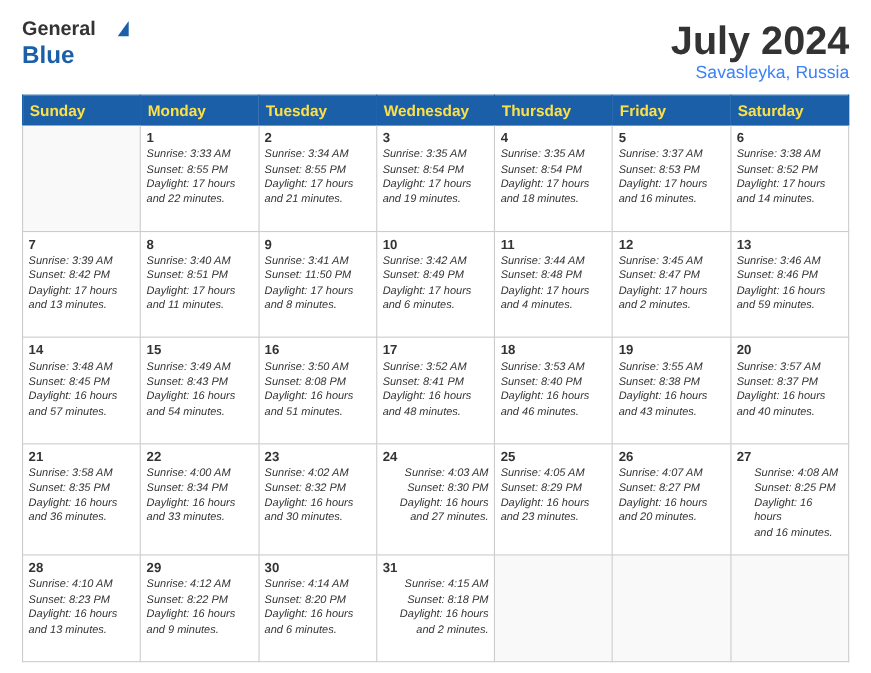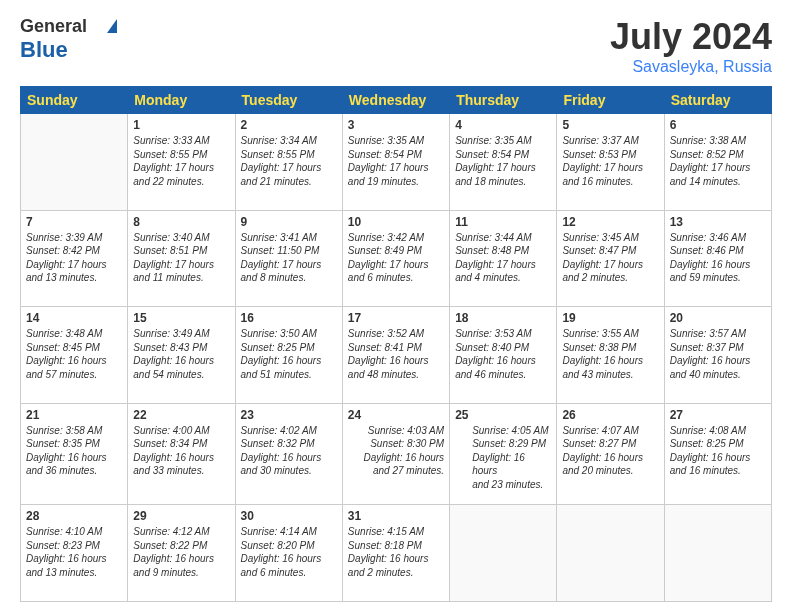--- a/index.html
+++ b/index.html
@@ -243,21 +243,21 @@
           <td>
             <span class="day-number">15</span>
             <div class="day-info" style="white-space: pre-line;">Sunrise: 3:49 AM
 Sunset: 8:43 PM
 Daylight: 16 hours
 and 54 minutes.</div>
           </td>
           <td>
             <span class="day-number">16</span>
             <div class="day-info" style="white-space: pre-line;">Sunrise: 3:50 AM
-Sunset: 8:25 PM
+Sunset: 8:08 PM
 Daylight: 16 hours
 and 51 minutes.</div>
           </td>
           <td>
             <span class="day-number">17</span>
             <div class="day-info" style="white-space: pre-line;">Sunrise: 3:52 AM
 Sunset: 8:41 PM
 Daylight: 16 hours
 and 48 minutes.</div>
           </td>
@@ -307,35 +307,35 @@
           </td>
           <td>
             <span class="day-number">24</span>
             <div class="day-info" style="white-space: pre-line; text-align: right;">Sunrise: 4:03 AM
 Sunset: 8:30 PM
 Daylight: 16 hours
 and 27 minutes.</div>
           </td>
           <td>
             <span class="day-number">25</span>
-            <div class="day-info" style="white-space: pre-line; margin-left: 17px;">Sunrise: 4:05 AM
+            <div class="day-info" style="white-space: pre-line;">Sunrise: 4:05 AM
 Sunset: 8:29 PM
 Daylight: 16 hours
 and 23 minutes.</div>
           </td>
           <td>
             <span class="day-number">26</span>
             <div class="day-info" style="white-space: pre-line;">Sunrise: 4:07 AM
 Sunset: 8:27 PM
 Daylight: 16 hours
 and 20 minutes.</div>
           </td>
           <td>
             <span class="day-number">27</span>
-            <div class="day-info" style="white-space: pre-line;">Sunrise: 4:08 AM
+            <div class="day-info" style="white-space: pre-line; margin-left: 16px;">Sunrise: 4:08 AM
 Sunset: 8:25 PM
 Daylight: 16 hours
 and 16 minutes.</div>
           </td>
         </tr>
         <tr>
           <td>
             <span class="day-number">28</span>
             <div class="day-info" style="white-space: pre-line;">Sunrise: 4:10 AM
 Sunset: 8:23 PM
@@ -351,21 +351,21 @@
           </td>
           <td>
             <span class="day-number">30</span>
             <div class="day-info" style="white-space: pre-line;">Sunrise: 4:14 AM
 Sunset: 8:20 PM
 Daylight: 16 hours
 and 6 minutes.</div>
           </td>
           <td>
             <span class="day-number">31</span>
-            <div class="day-info" style="white-space: pre-line;">Sunrise: 4:15 AM
+            <div class="day-info" style="white-space: pre-line; text-align: right;">Sunrise: 4:15 AM
 Sunset: 8:18 PM
 Daylight: 16 hours
 and 2 minutes.</div>
           </td>
           <td class="empty-cell"></td>
           <td class="empty-cell"></td>
           <td class="empty-cell"></td>
         </tr>
       </tbody>
   </table>

